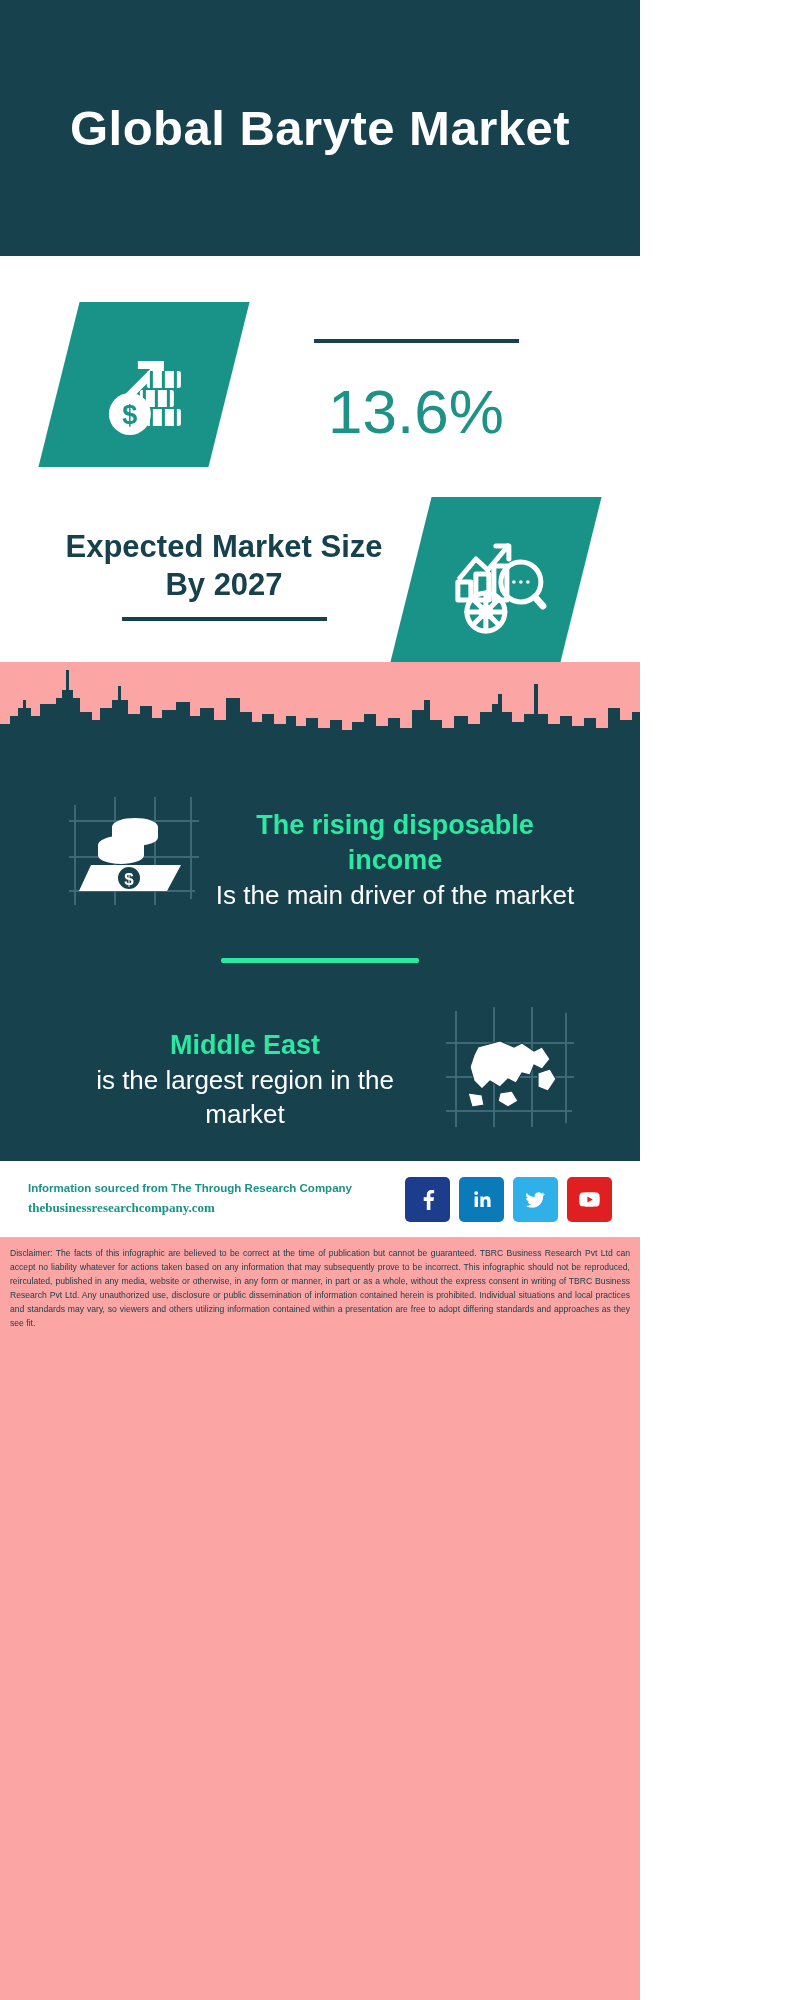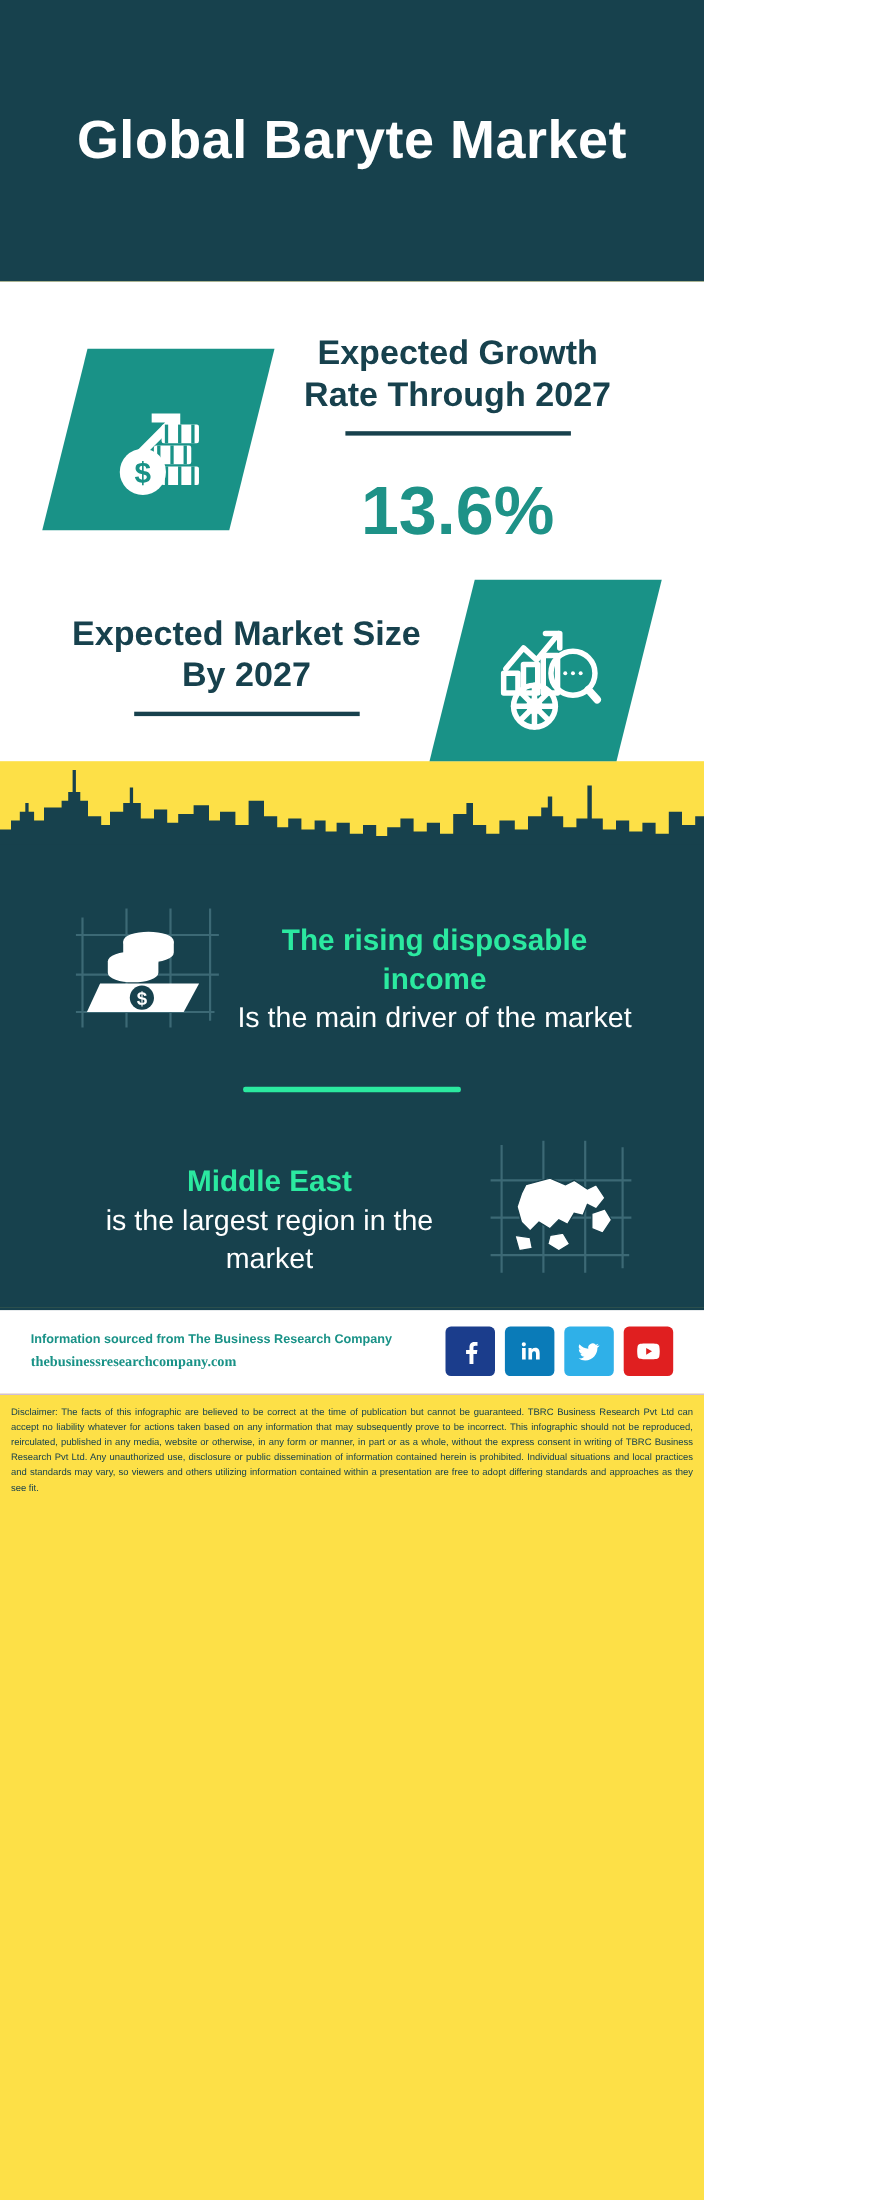--- a/index.html
+++ b/index.html
@@ -1,21 +1,21 @@
 <!DOCTYPE html>
 <html><head>
 <meta charset="utf-8">
 <style>
   * { box-sizing: border-box; margin: 0; padding: 0; }
   html, body {
     width: 800px; height: 2000px;
     background: #ffffff;
     font-family: "Liberation Sans", sans-serif;
   }
-  .page { position: relative; width: 640px; height: 2000px; overflow: hidden; background:#fde047; }
+  .page { position: relative; width: 640px; height: 2000px; overflow: hidden; background:#fca5a5; }
 
   
   .header {
     height: 256px; background: #17414D;
     display: flex; align-items: center; justify-content: center;
   }
   .header h1 {
     color: #ffffff; font-size: 49px; font-weight: 700;
     letter-spacing: .5px; text-align: center;
     font-family: "Liberation Sans", sans-serif;
@@ -39,21 +39,21 @@
 
   .stat-text { width: 330px; text-align:center; }
   .stat-title {
     color:#17414D; font-size: 31px; font-weight: 700; line-height: 1.22;
   }
   .divider {
     width: 205px; height: 4px; background:#17414D;
     margin: 14px auto 10px auto;
   }
   .stat-value {
-    color:#1E9287; font-size: 62px; font-weight: 700; line-height: 1.05; margin-top: 36px;
+    color:#1E9287; font-size: 62px; font-weight: 400; line-height: 1.05; margin-top: 36px;
   }
   .gap          { width: 22px; flex:0 0 auto; }
 
   
   .dark-wrap { position: relative; background:#17414D; margin-top: 22px; }
   .skyline {
     position:absolute; top:-72px; left:0; width:800px; height:74px;
     display:block;
   }
   .dark-inner { padding: 48px 0 26px 0; }
@@ -130,21 +130,20 @@
             <rect x="72" y="78" width="3" height="17" fill="#199287"></rect>
             <rect x="84" y="78" width="3" height="17" fill="#199287"></rect>
 
             <circle cx="40" cy="83" r="21"></circle>
             <text x="40" y="93" font-size="27" font-weight="700" fill="#199287" text-anchor="middle" font-family="Liberation Sans, sans-serif">$</text>
           </g>
         </svg>
       </div>
       <div class="gap"></div>
       <div class="stat-text">
-        <div class="stat-title">Expected Growth Rate Through 2027</div>
         <div class="divider"></div>
         <div class="stat-value">13.6%</div>
       </div>
     </div>
 
     <div class="stat-row row2">
       <div class="stat-text">
         <div class="stat-title">Expected Market Size By 2027</div>
         <div class="divider"></div>
       </div>
@@ -235,21 +234,21 @@
               <path d="M30 90 L44 92 L46 102 L34 104 Z"></path>
             </g>
           </svg>
         </div>
       </div>
     </div>
   </div>
 
   <div class="footer-bar">
     <div class="src-text">
-      <div class="src-line1">Information sourced from The Business Research Company</div>
+      <div class="src-line1">Information sourced from The Through Research Company</div>
       <div class="src-line2">thebusinessresearchcompany.com</div>
     </div>
     <div class="socials">
       <a class="soc soc-fb" href="#">
         <svg width="22" height="22" viewBox="0 0 22 22" aria-hidden="true">
           <path fill="#ffffff" d="M13.4 22V12.9h3.1l.5-3.6h-3.6V7c0-1 .3-1.7 1.8-1.7h1.9V2.1C16.8 2 15.7 2 14.4 2
             c-2.7 0-4.6 1.6-4.6 4.7v2.6H6.7v3.6h3.1V22h3.6z"></path>
         </svg>
       </a>
       <a class="soc soc-li" href="#">

